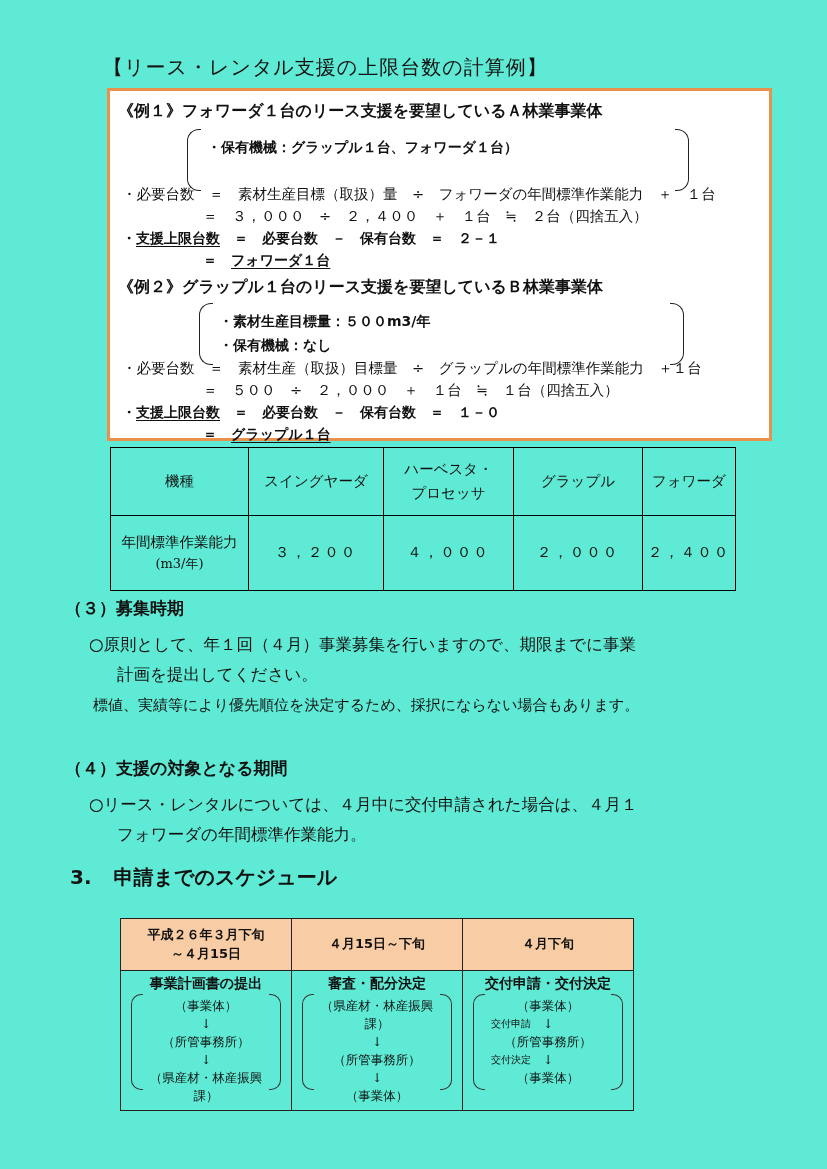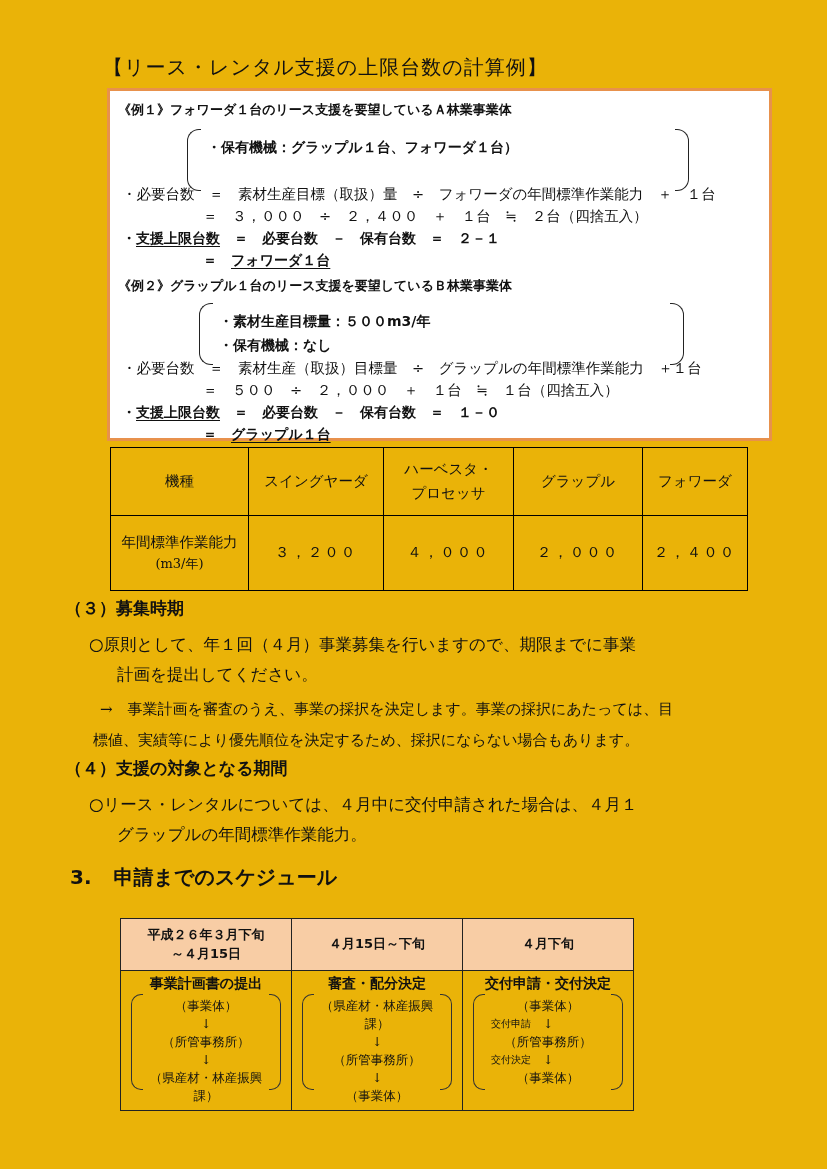--- a/index.html
+++ b/index.html
@@ -1,21 +1,21 @@
 <!DOCTYPE html>
 <html><head>
 <meta charset="utf-8">
 <style>
   * { margin: 0; padding: 0; box-sizing: border-box; }
   html, body { background: #fff; }
   .page {
     position: relative;
     width: 827px;
     height: 1169px;
-    background: #eab308;
+    background: #5eead4;
     font-family: "DejaVu Serif", "Liberation Serif", serif;
     color: #111;
     overflow: hidden;
   }
   .pre { white-space: pre-line; }
 
   
   .doc-title {
     position: absolute;
     top: 54px; left: 103px;
@@ -29,21 +29,21 @@
     position: absolute;
     top: 88px; left: 107px;
     width: 665px; height: 353px;
     border: 3px solid #e8914c;
     background: #fff;
   }
   .example-box > div { position: absolute; }
   .ex-heading {
     font-family: "DejaVu Sans", sans-serif;
     font-weight: bold;
-    font-size: 13px;
+    font-size: 16px;
   }
   .ex1-h { top: 10px; left: 8px; }
   .ex2-h { top: 186px; left: 8px; }
 
   .brkt {
     position: absolute;
     padding: 6px 20px;
   }
   .brkt::before, .brkt::after {
     content: "";
@@ -217,47 +217,46 @@
   </div>
 
   <table class="cap-table">
     <tbody>
       <tr>
         <th style="width:138px">機種</th>
         <th style="width:135px">スイングヤーダ</th>
         <th style="width:130px" class="pre">ハーベスタ・
 プロセッサ</th>
         <th style="width:129px">グラップル</th>
-        <th style="width:105px">フォワーダ</th>
+        <th style="width:93px">フォワーダ</th>
       </tr>
       <tr>
         <td>
           <div>年間標準作業能力</div>
           <div class="cap-unit">(m3/年)</div>
         </td>
         <td class="cap-val">３，２００</td>
         <td class="cap-val">４，０００</td>
         <td class="cap-val">２，０００</td>
         <td class="cap-val">２，４００</td>
       </tr>
     </tbody>
   </table>
 
   <div class="section sec3">
     <div class="sec-heading">（３）募集時期</div>
     <div class="body-l1">○原則として、年１回（４月）事業募集を行いますので、期限までに事業</div>
     <div class="body-l2">計画を提出してください。</div>
-    <div class="note-l1">→　事業計画を審査のうえ、事業の採択を決定します。事業の採択にあたっては、目</div>
     <div class="note-l2">標値、実績等により優先順位を決定するため、採択にならない場合もあります。</div>
   </div>
 
   <div class="section sec4">
     <div class="sec-heading">（４）支援の対象となる期間</div>
     <div class="body-l1">○リース・レンタルについては、４月中に交付申請された場合は、４月１</div>
-    <div class="body-l2">グラップルの年間標準作業能力。</div>
+    <div class="body-l2">フォワーダの年間標準作業能力。</div>
   </div>
 
   <div class="sched-heading"><span class="num">3.</span><span>申請までのスケジュール</span></div>
 
   <table class="sched-table">
     <tbody>
       <tr>
         <th class="pre">平成２６年３月下旬
 ～４月15日</th>
         <th>４月15日～下旬</th>

